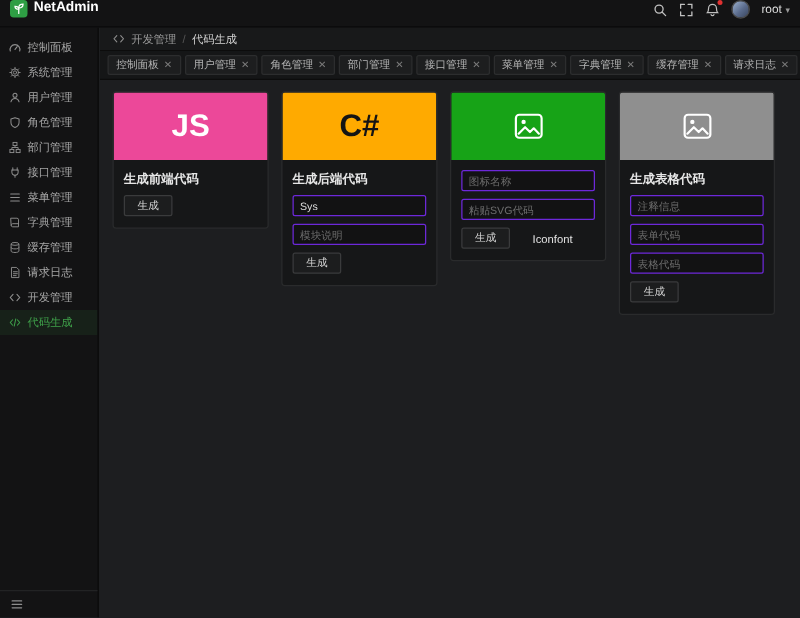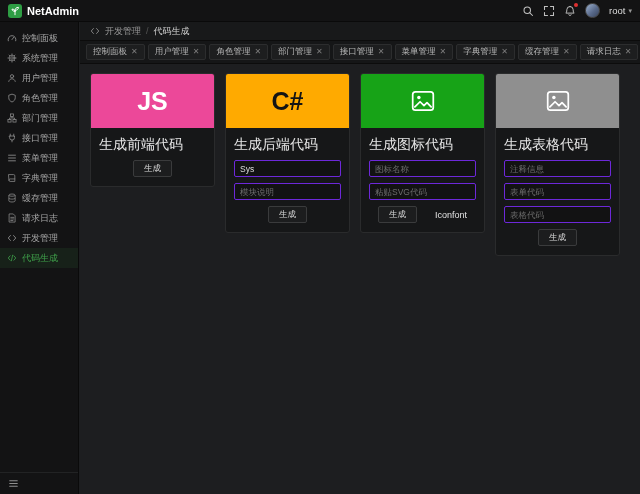--- a/index.html
+++ b/index.html
@@ -6,21 +6,21 @@
   :root { --accent:#3fa14a; }
   html,body { width:640px; height:494px; }
   body {
     background:#1d1e20;
     font-family:"Liberation Sans","DejaVu Sans",sans-serif;
     color:#ccc; overflow:hidden; position:relative;
   }
 
   
   .topbar { position:absolute; top:0; left:0; right:0; height:22px; background:#131314;
-    display:flex; align-items:center; padding:0 8px; border-bottom:1px solid #0a0a0a; z-index:10; }
+    display:flex; align-items:flex-start; padding:0 8px; border-bottom:1px solid #0a0a0a; z-index:10; }
   .logo { width:14px; height:14px; border-radius:3px; background:#2e9e44;
     display:flex; align-items:center; justify-content:center; margin-right:5px; flex:none; }
   .logo svg { width:10px; height:10px; display:block; }
   .brand { font-size:11px; font-weight:bold; color:#fff; }
   .top-right { margin-left:auto; display:flex; align-items:center; gap:9px; }
   .tb-icon { width:12px; height:12px; color:#c0c0c0; position:relative; cursor:pointer; }
   .tb-icon svg { width:12px; height:12px; display:block; }
   .badge-dot { position:absolute; top:-2px; right:-2px; width:4px; height:4px; border-radius:50%; background:#e03131; }
   .avatar { width:15px; height:15px; border-radius:50%;
     background:linear-gradient(135deg,#9db2d0 0%,#5a6b8c 55%,#38445c 100%); border:1px solid #4a4a4a; cursor:pointer; }
@@ -57,25 +57,25 @@
     color:#b5b5b5; cursor:pointer; white-space:nowrap; }
   .tab-close { font-size:8px; color:#7c7c7c; line-height:1; }
 
   .content { flex:1; background:#1d1e20; padding:9px 10px; display:flex; gap:10px; align-items:flex-start; overflow:hidden; }
 
   
   .card { width:125px; background:#161718; border:1px solid #2a2b2c; border-radius:3px; overflow:hidden; flex:none; }
   .card-banner { height:54px; display:flex; align-items:center; justify-content:center; font-weight:bold; font-size:25px; }
   .card-banner svg { width:26px; height:26px; display:block; }
   .card-body { padding:8px 8px 9px; display:flex; flex-direction:column; gap:6px; }
-  .card-title { font-size:14px; font-weight:normal; color:#e6e6e6; }
+  .card-title { font-size:10px; font-weight:bold; color:#e6e6e6; }
   .card-input { height:17px; background:#121213; border:1px solid #6d28d9; border-radius:2px;
     color:#ddd; font-size:8.5px; padding:0 5px; width:100%; outline:none; font-family:inherit; }
   .card-input::placeholder { color:#6d6d6d; }
-  .btn-row { display:flex; align-items:center; gap:18px;justify-content:center; }
+  .btn-row { display:flex; align-items:center; gap:18px; }
   .gen-btn { height:17px; padding:0 10px; background:#1c1d1e; border:1px solid #3a3b3c; border-radius:2px;
     color:#d8d8d8; font-size:8.5px; cursor:pointer; font-family:inherit; }
   .iconfont-link { font-size:9px; color:#e2e2e2; cursor:pointer; }
 </style>
 </head>
 <body>
 
 <div class="topbar">
   <div class="logo">
     <svg viewBox="0 0 16 16" fill="none" stroke="#ffffff" stroke-width="1.6" stroke-linecap="round">
@@ -316,21 +316,20 @@
         <div class="card-banner" style="background: rgb(23, 163, 23); color: rgb(255, 255, 255);">
           <span class="banner-icon">
             <svg viewBox="0 0 24 24" fill="none" stroke="currentColor" stroke-width="1.6" stroke-linecap="round" stroke-linejoin="round">
               <rect x="2.5" y="3.5" width="19" height="17" rx="2.5"></rect>
               <circle cx="8.2" cy="8.8" r="1.6" fill="currentColor" stroke="none"></circle>
               <path d="M4.5 17.5l4.8-4.8 3.6 3.6 2.8-2.8 3.8 4"></path>
             </svg>
           </span>
         </div>
         <div class="card-body">
-          <div class="card-title">生成图标代码</div>
           <input class="card-input" type="text" placeholder="图标名称" style="">
           <input class="card-input" type="text" placeholder="粘贴SVG代码" style="">
           <div class="btn-row">
             <button class="gen-btn">生成</button>
             <span class="iconfont-link">Iconfont</span>
           </div>
         </div>
       </div>
       <div class="card">
         <div class="card-banner" style="background: rgb(143, 143, 143); color: rgb(255, 255, 255);">

